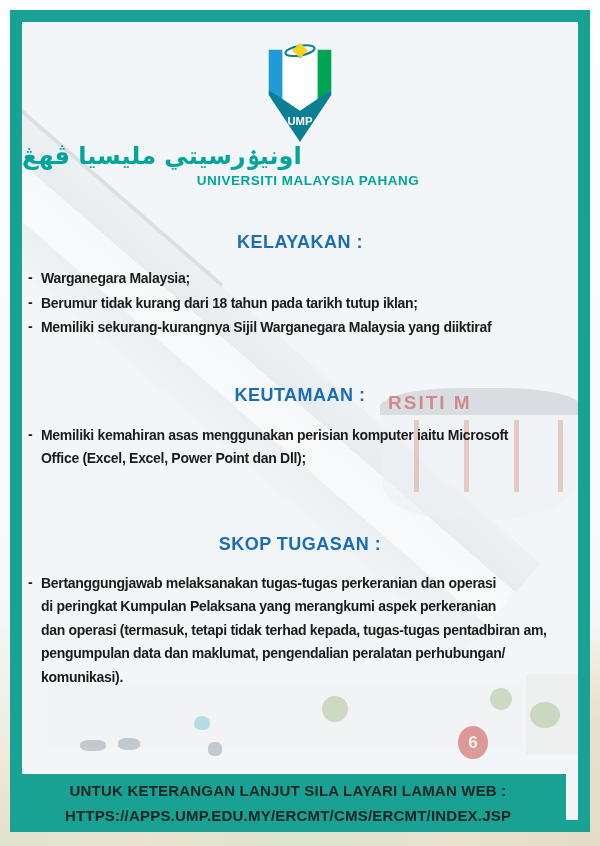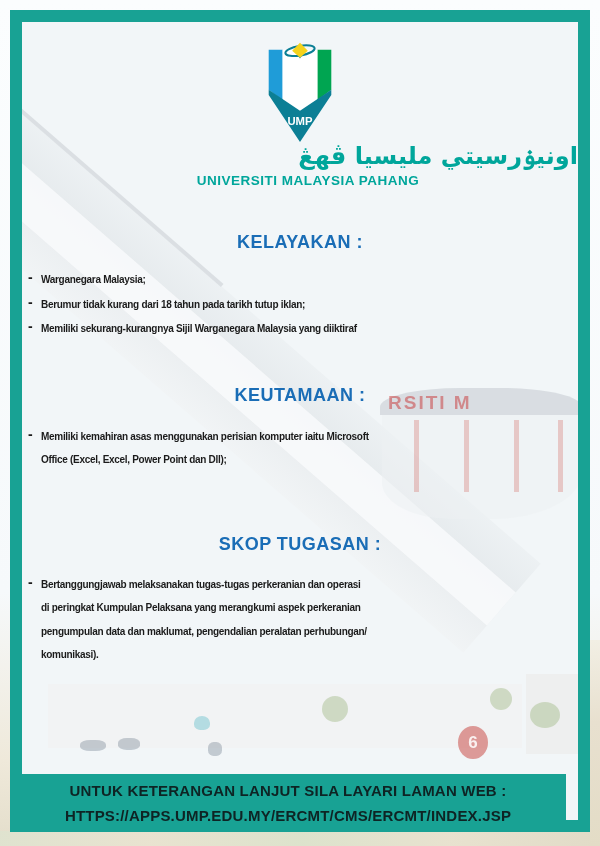--- a/index.html
+++ b/index.html
@@ -49,37 +49,37 @@
   .umbrella{position:absolute;width:16px;height:14px;border-radius:50% 50% 40% 40%;background:rgba(118,198,208,.5);}
   .sign-six{position:absolute;left:436px;top:58px;width:30px;height:33px;border-radius:50%;
     background:rgba(198,62,55,.5);color:rgba(255,255,255,.85);font-weight:bold;font-size:17px;
     display:flex;align-items:center;justify-content:center;}
 
   
   .content{position:absolute;inset:0;z-index:2;}
   .logo-block{padding-top:20px;text-align:center;}
   .logo-svg{display:block;margin:0 auto;}
   .jawi{font-family:"DejaVu Sans",sans-serif;font-weight:bold;font-size:24px;line-height:26px;
-    color:var(--brand-teal);text-align:right;margin-top:1px;}
+    color:var(--brand-teal);text-align:left;margin-top:1px;}
   .uni-name{font-weight:bold;font-size:13.5px;letter-spacing:.5px;color:var(--brand-teal);text-align:center;margin-top:4px;padding-left:16px;}
 
   .section-heading{font-weight:bold;font-size:18px;line-height:32px;letter-spacing:.5px;
     color:var(--heading-blue);text-align:center;}
   .sh1{margin-top:38px;}
   .sh2{margin-top:40px;}
   .sh3{margin-top:58px;}
 
   .list{margin-top:8px;padding:0 2px 0 6px;}
   .lst2{margin-top:12px;}
   .lst3{margin-top:11px;}
   .item{display:flex;margin-bottom:1px;}
   .dash{flex:none;width:13px;font-weight:bold;font-size:14px;line-height:23.5px;color:var(--body-text);}
   .item-lines{flex:1;min-width:0;}
   .line-row{height:23.5px;line-height:23.5px;}
-  .item-line{display:inline-block;white-space:nowrap;font-weight:bold;font-size:10px;
+  .item-line{display:inline-block;white-space:nowrap;font-weight:bold;font-size:14px;
     letter-spacing:-0.3px;color:var(--body-text);transform-origin:left center;}
 
   
   .footer{position:absolute;left:10px;bottom:14px;width:556px;height:58px;background:var(--teal);
     z-index:3;display:flex;flex-direction:column;align-items:center;justify-content:center;gap:1px;}
   .footer-line{height:24px;line-height:24px;text-align:center;width:100%;}
   .footer-text{display:inline-block;white-space:nowrap;font-weight:bold;font-size:15px;
     letter-spacing:.2px;color:var(--footer-text);transform-origin:center center;}
 </style>
 </head>
@@ -168,20 +168,21 @@
         </div>
       </div>
 
       <div class="section-heading sh3">SKOP TUGASAN :</div>
       <div class="list lst3">
         <div class="item">
           <span class="dash">-</span>
           <div class="item-lines">
             <div class="line-row"><span class="item-line fit">Bertanggungjawab melaksanakan tugas-tugas perkeranian dan operasi</span></div>
             <div class="line-row"><span class="item-line fit">di peringkat Kumpulan Pelaksana yang merangkumi aspek perkeranian</span></div>
+            <div class="line-row"><span class="item-line fit">dan operasi (termasuk, tetapi tidak terhad kepada, tugas-tugas pentadbiran am,</span></div>
             <div class="line-row"><span class="item-line fit">pengumpulan data dan maklumat, pengendalian peralatan perhubungan/</span></div>
             <div class="line-row"><span class="item-line fit">komunikasi).</span></div>
           </div>
         </div>
       </div>
 
     </div>
   </div>
 
   <div class="footer">

